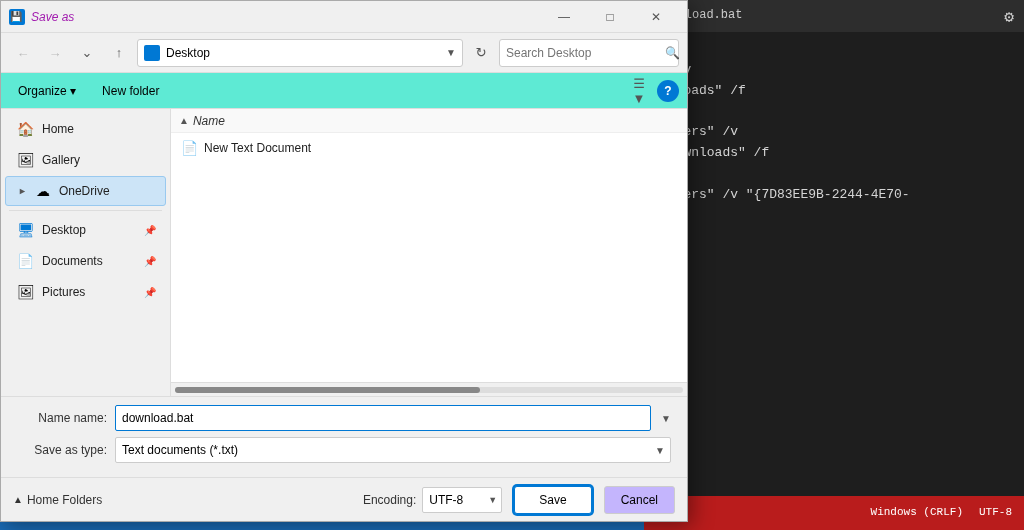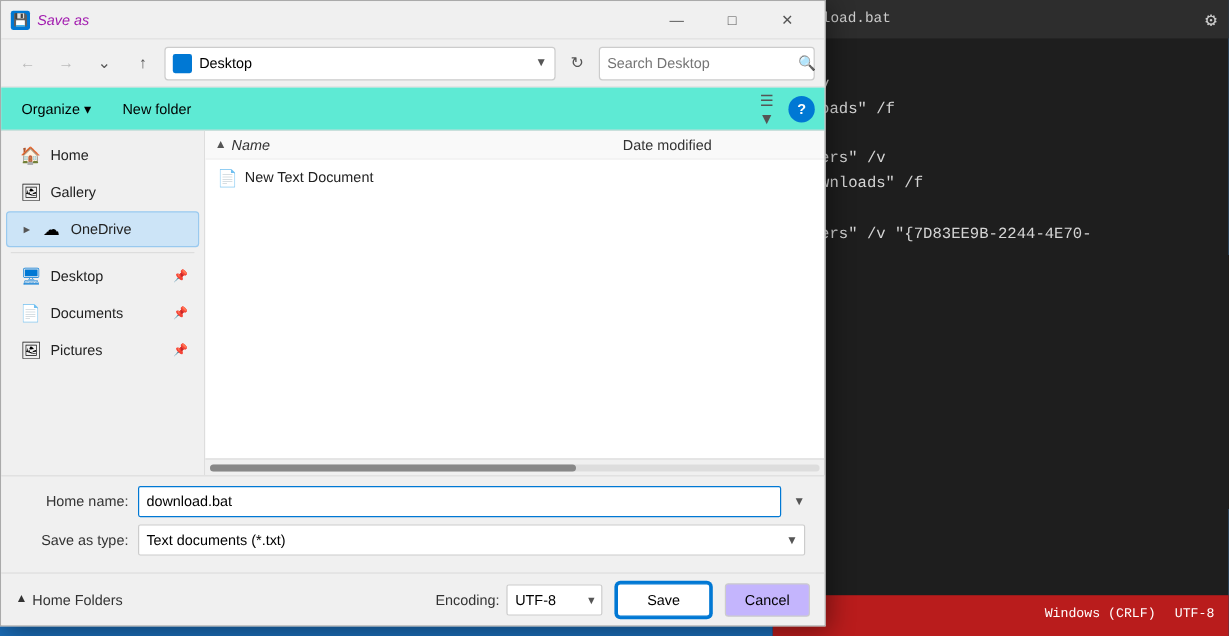--- a/index.html
+++ b/index.html
@@ -673,40 +673,39 @@
     </div>
 
     <div style="flex:1; display:flex; flex-direction:column; overflow:hidden;">
       <div class="file-list">
 
         <div class="file-list-header">
           <span class="col-sort-arrow">▲</span>
           <span class="col-name">
             <span>Name</span>
           </span>
-          <span class="col-date">Date modified</span>
         </div>
 
         <div class="file-item">
           <span class="file-icon">📄</span>
           <span class="file-name">New Text Document</span>
         </div>
       </div>
 
       <div class="hscroll-area">
         <div class="hscroll-track">
           <div class="hscroll-thumb"></div>
         </div>
       </div>
     </div>
   </div>
 
   <div class="dialog-form">
     <div class="form-row">
-      <label class="form-label">Home name:</label>
+      <label class="form-label">Name name:</label>
       <input class="form-input" type="text" value="download.bat" style="">
       <span style="font-size:10px; color:#555; margin-left:2px;">▼</span>
     </div>
     <div class="form-row">
       <label class="form-label">Save as type:</label>
       <div class="form-select-wrapper">
         <select class="form-select">
           <option>Text documents (*.txt)</option>
         </select>
         <span class="form-select-arrow">▼</span>

